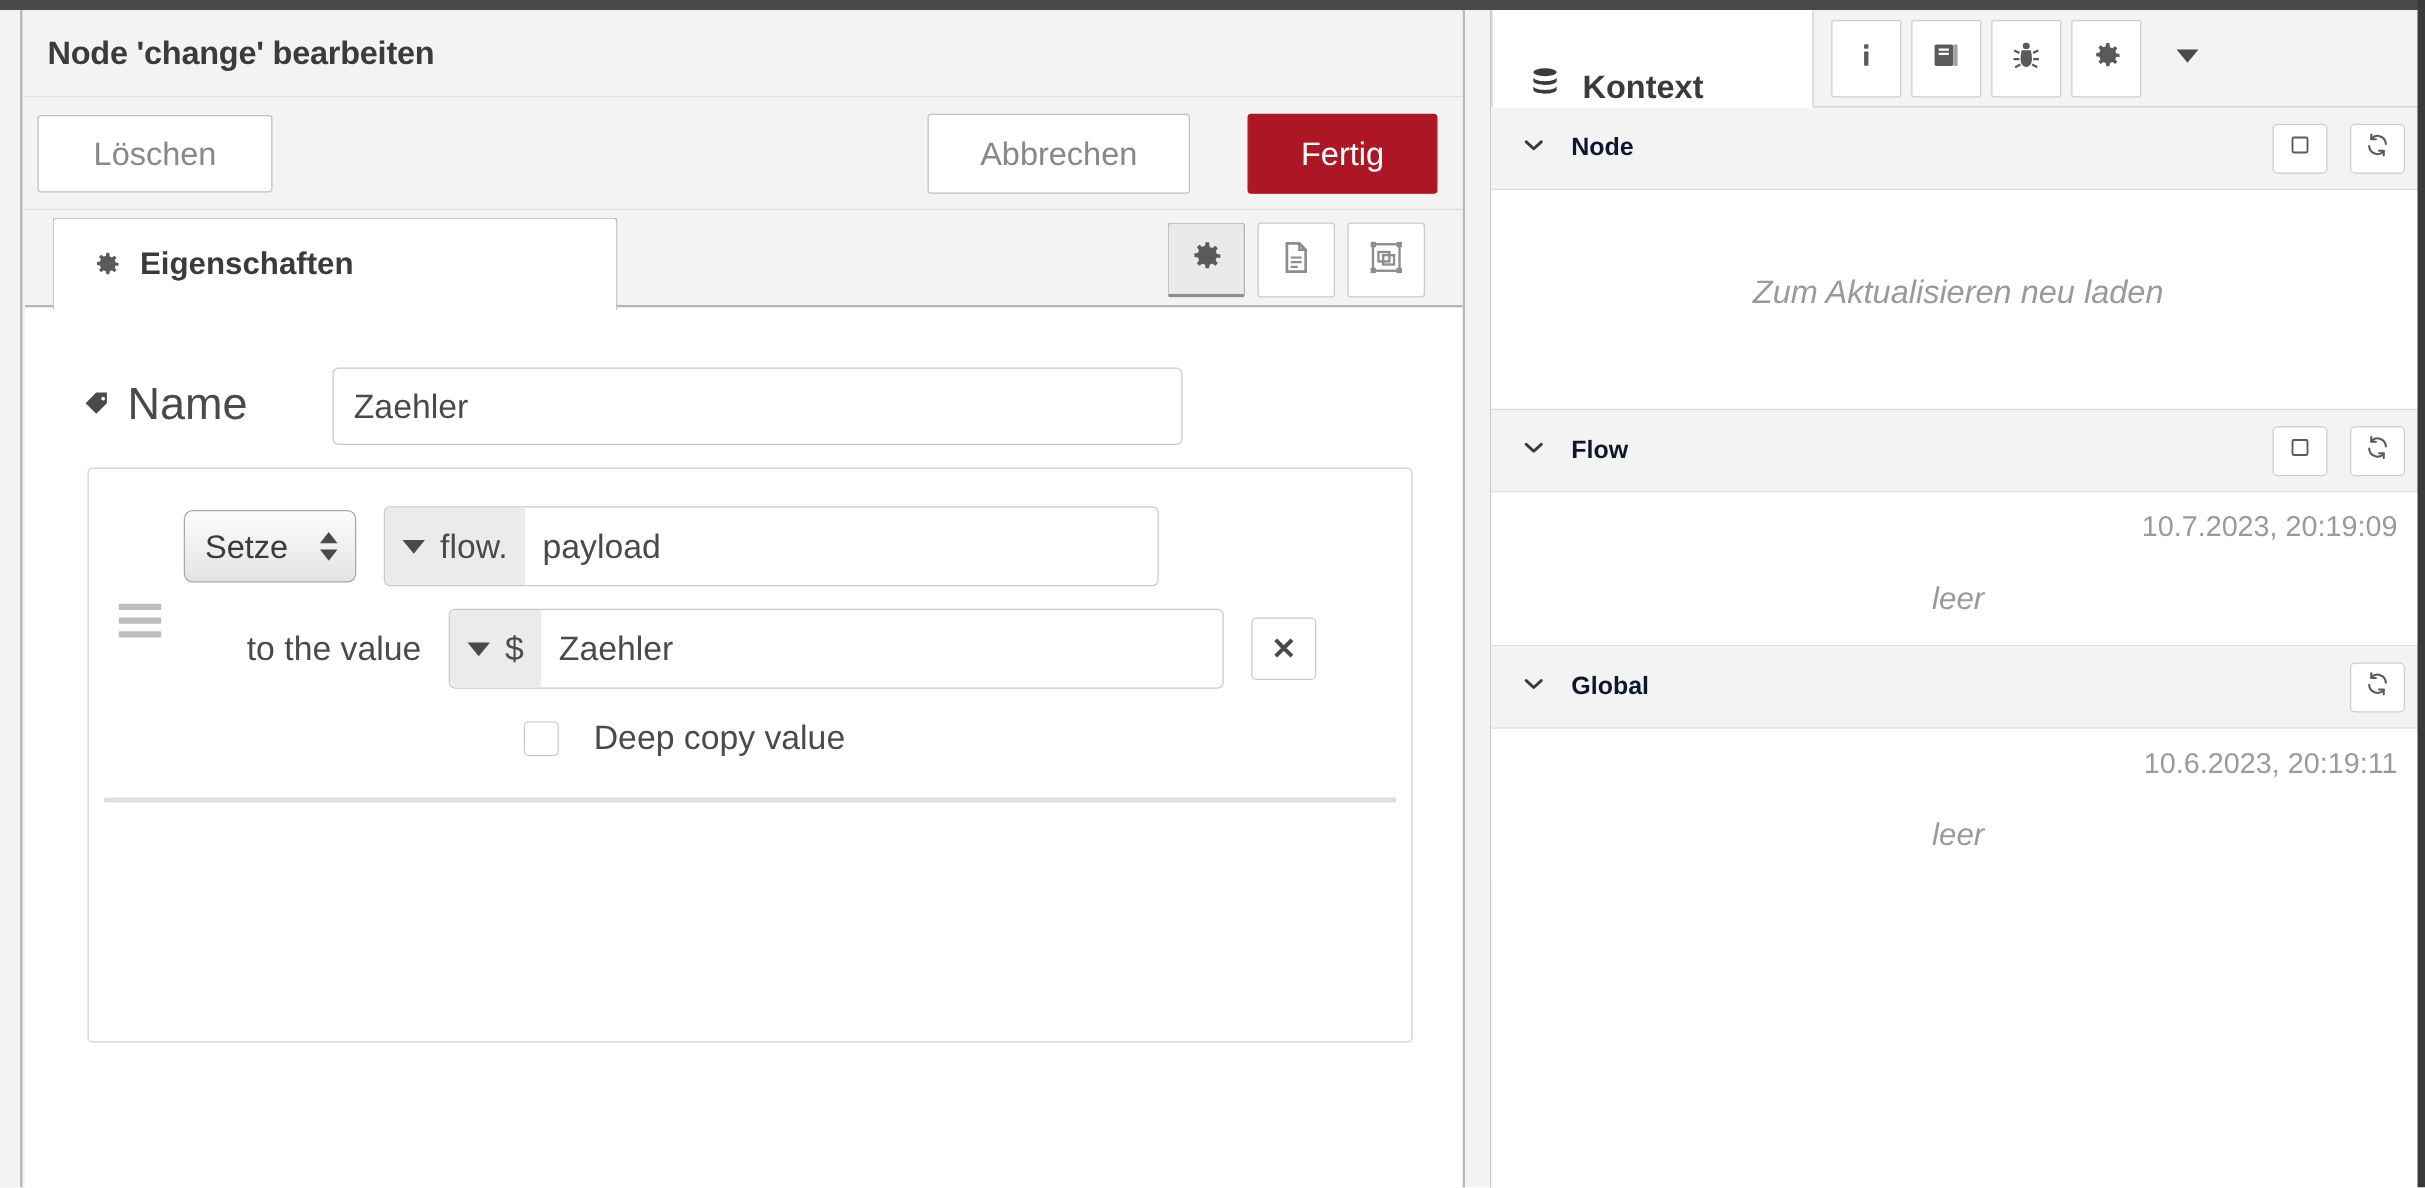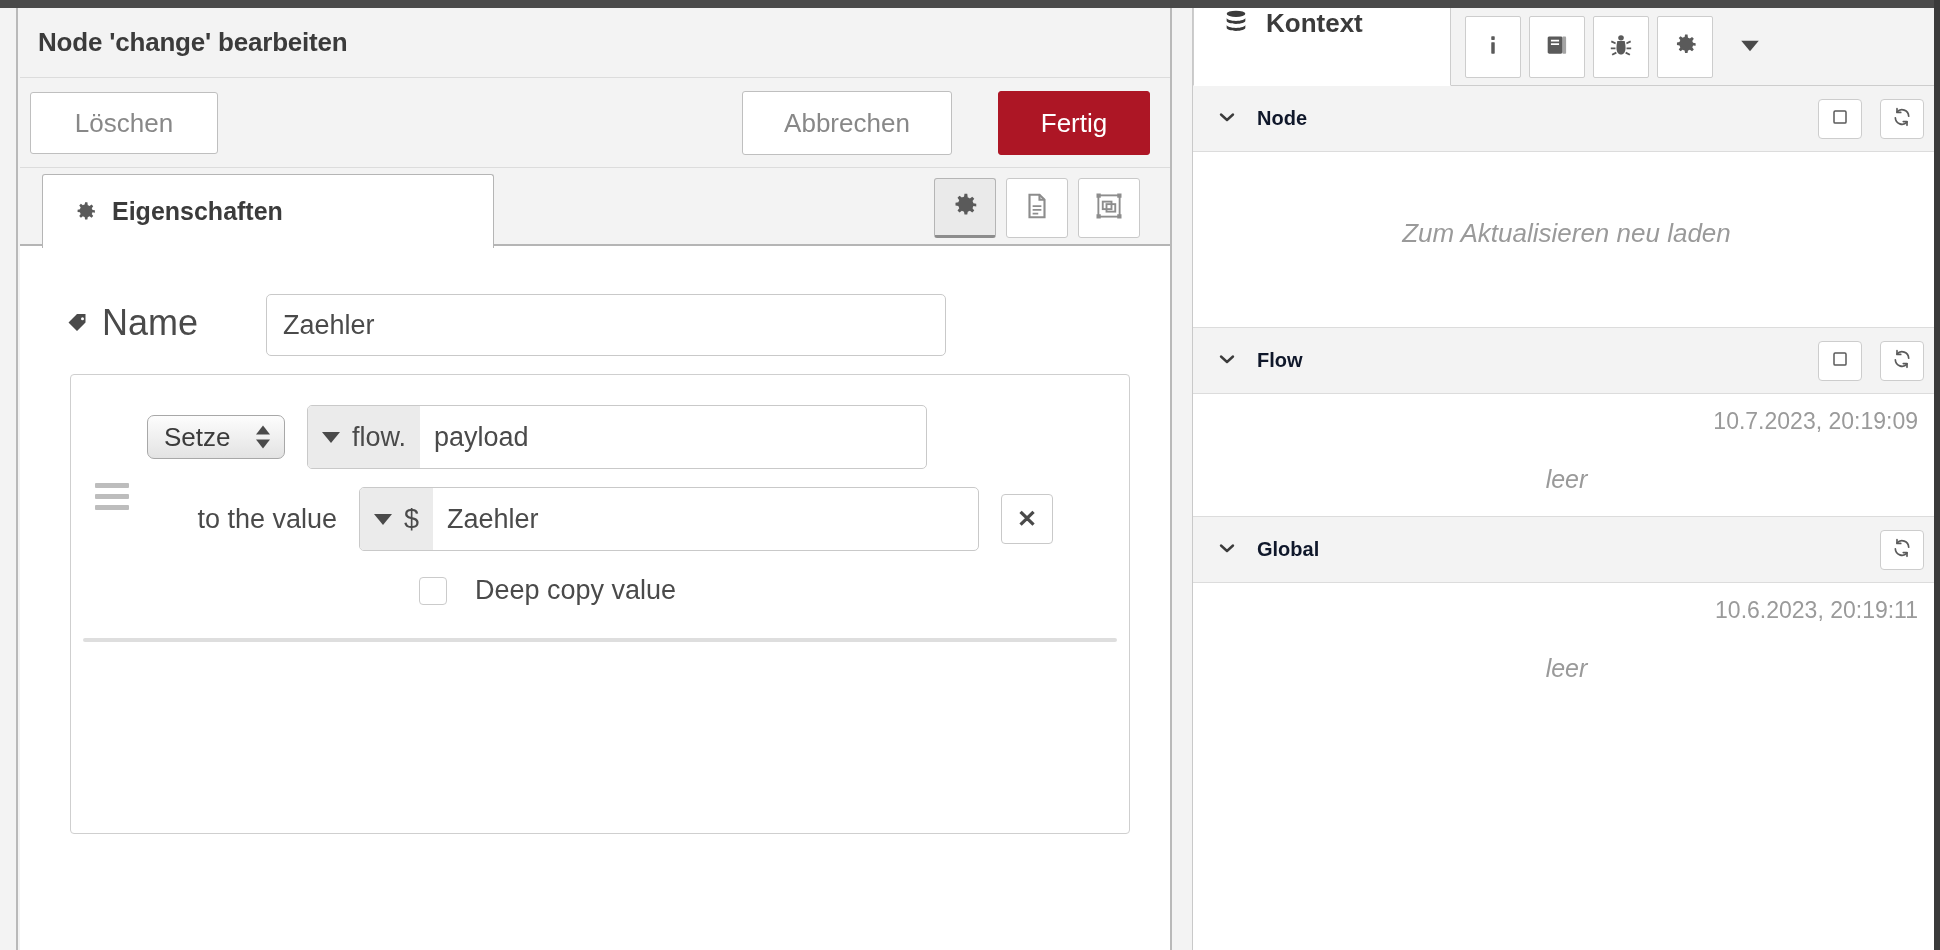--- a/index.html
+++ b/index.html
@@ -236,21 +236,21 @@
     display: flex;
     align-items: center;
     padding-left: 76px;
     gap: 22px;
     margin-top: 18px;
   }
 
   
   .op-select {
     position: relative;
-    width: 138px; height: 44px;
+    width: 138px; height: 58px;
     border: 1px solid #a8a8a8;
     border-radius: 7px;
     background: linear-gradient(#fdfdfd, #e3e3e3);
     display: flex;
     align-items: center;
     padding-left: 16px;
     font-size: 26px;
     color: #3b3b3b;
     cursor: pointer;
   }
@@ -371,21 +371,21 @@
     align-items: stretch;
     position: relative;
   }
   .sidebar-tab {
     width: 258px;
     background: #ffffff;
     border: 1px solid #cdcdcd;
     border-bottom: 1px solid #ffffff;
     border-top: none;
     display: flex;
-    align-items: flex-start;
+    align-items: flex-end;
     gap: 16px;
     padding-left: 28px;
     margin-bottom: -1px;
     cursor: pointer;
   }
   .sidebar-tab-label {
     font-size: 26px;
     font-weight: bold;
     color: #3b3b3b;
   }

